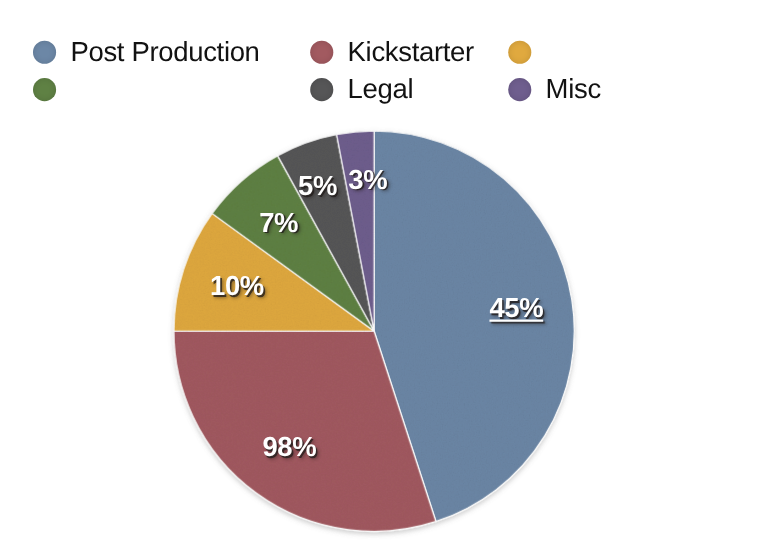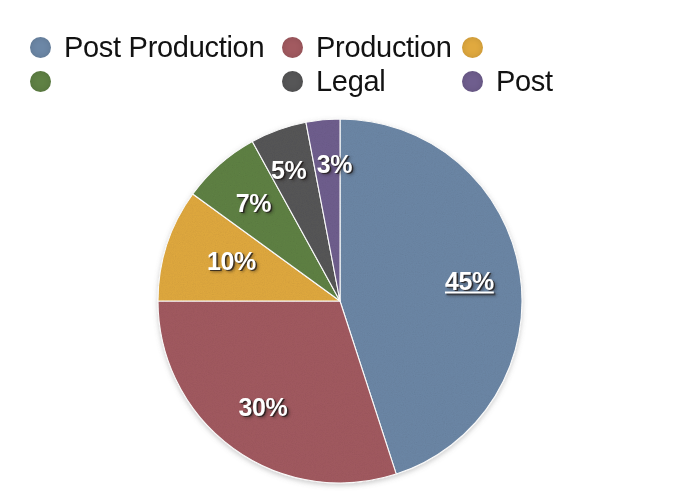--- a/index.html
+++ b/index.html
@@ -47,21 +47,21 @@
   }
   .legend-swatch {
     width: 21px;
     height: 21px;
     border-radius: 50%;
     flex: 0 0 21px;
     margin-right: 13px;
     box-shadow: inset 0 0 6px rgba(0,0,0,0.13);
   }
   .legend-label {
-    font-size: 29px;
+    font-size: 25px;
     letter-spacing: -0.3px;
     color: #121212;
     font-weight: 400;
   }
 
   
   #pie-wrap {
     position: absolute;
     left: 0;
     top: 0;
@@ -101,39 +101,39 @@
 
   <div id="legend">
 
     <div class="legend-item">
       <span class="legend-swatch" style="background-color: rgb(108, 135, 166);"></span>
       <span class="legend-label">Post Production</span>
     </div>
 
     <div class="legend-item">
       <span class="legend-swatch" style="background-color: rgb(162, 90, 96);"></span>
-      <span class="legend-label">Production</span>
+      <span class="legend-label">Kickstarter</span>
     </div>
 
     <div class="legend-item">
       <span class="legend-swatch" style="background-color: rgb(224, 169, 63);"></span>
     </div>
 
     <div class="legend-item">
       <span class="legend-swatch" style="background-color: rgb(95, 129, 68);"></span>
     </div>
 
     <div class="legend-item">
       <span class="legend-swatch" style="background-color: rgb(86, 86, 87);"></span>
       <span class="legend-label">Legal</span>
     </div>
 
     <div class="legend-item">
       <span class="legend-swatch" style="background-color: rgb(111, 94, 142);"></span>
-      <span class="legend-label">Post</span>
+      <span class="legend-label">Misc</span>
     </div>
 
   </div>
 
   <div id="pie-wrap">
     <svg id="pie-svg" width="700" height="499" viewBox="0 0 700 499">
       <defs>
         <filter id="paperTexture" x="-10%" y="-10%" width="120%" height="120%">
           <feTurbulence type="fractalNoise" baseFrequency="0.9" numOctaves="4" seed="7" result="noise"></feTurbulence>
           <feColorMatrix in="noise" type="saturate" values="0" result="gray"></feColorMatrix>
@@ -170,21 +170,21 @@
           </g>
           <g class="slice">
             <path d="M 340 301 L 305.90 122.22 A 182 182 0 0 1 340.00 119.00 Z" fill="#6F5E8E" filter="url(#paperTexture)"></path>
             <title>Misc 3%</title>
           </g>
         </g>
     </svg>
 
     <div id="value-labels">
         <div class="pie-value" style="left: 469.4px; top: 280.5px; text-decoration: underline;">45%</div>
-        <div class="pie-value" style="left: 263px; top: 407px;">30%</div>
-        <div class="pie-value" style="left: 215.4px; top: 260.5px; margin-left: 16px;">10%</div>
+        <div class="pie-value" style="left: 263px; top: 407px;">98%</div>
+        <div class="pie-value" style="left: 215.4px; top: 260.5px;">10%</div>
         <div class="pie-value" style="left: 253.3px; top: 202.7px;">7%</div>
         <div class="pie-value" style="left: 288.7px; top: 170px;">5%</div>
         <div class="pie-value" style="left: 334.3px; top: 164px;">3%</div>
       </div>
   </div>
 
 </div>
 
 </body></html>

